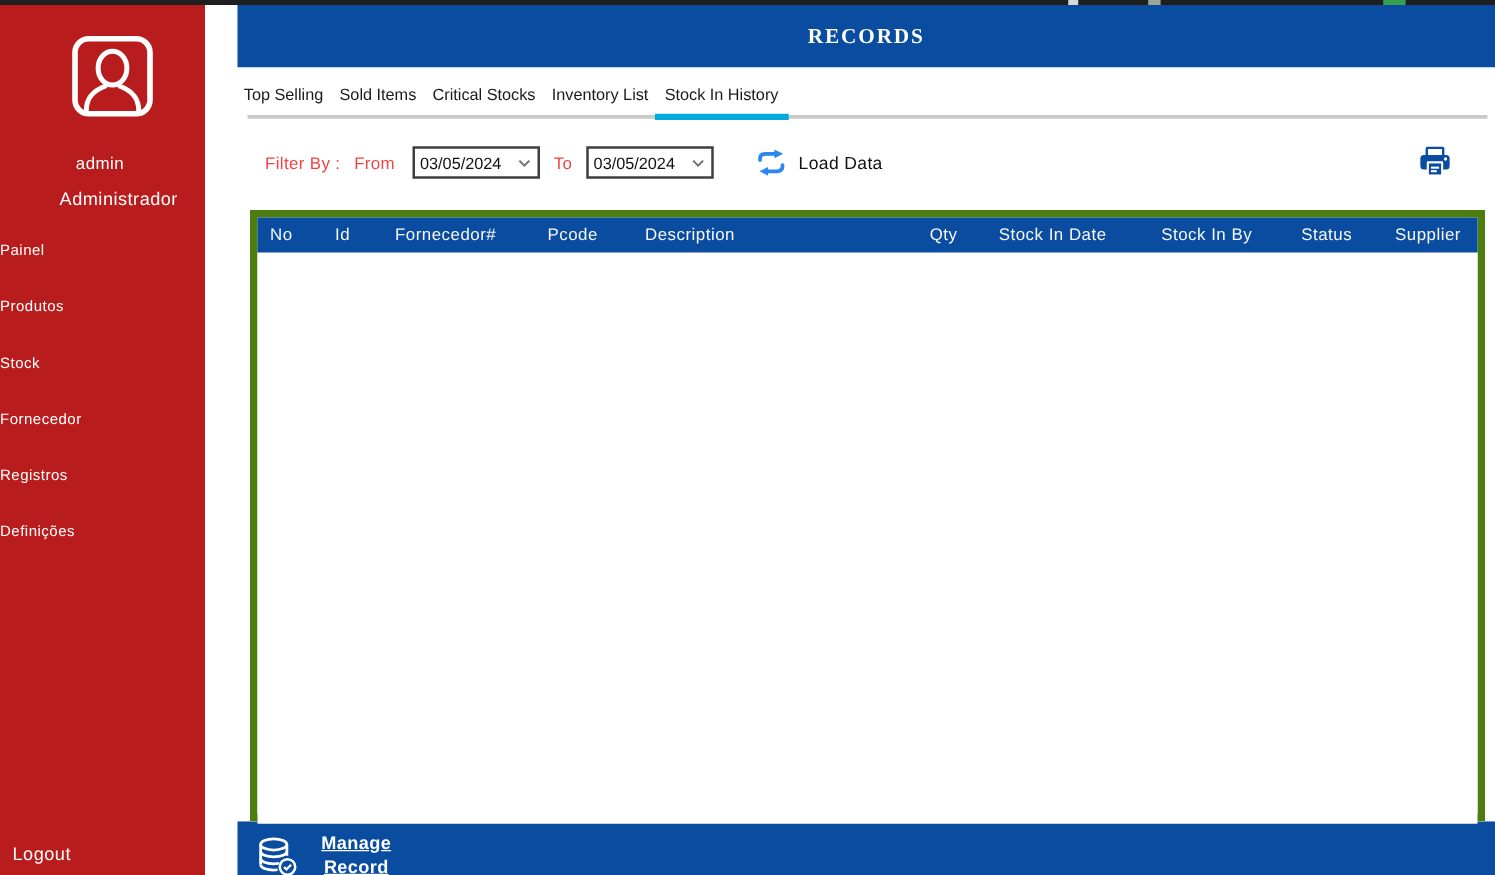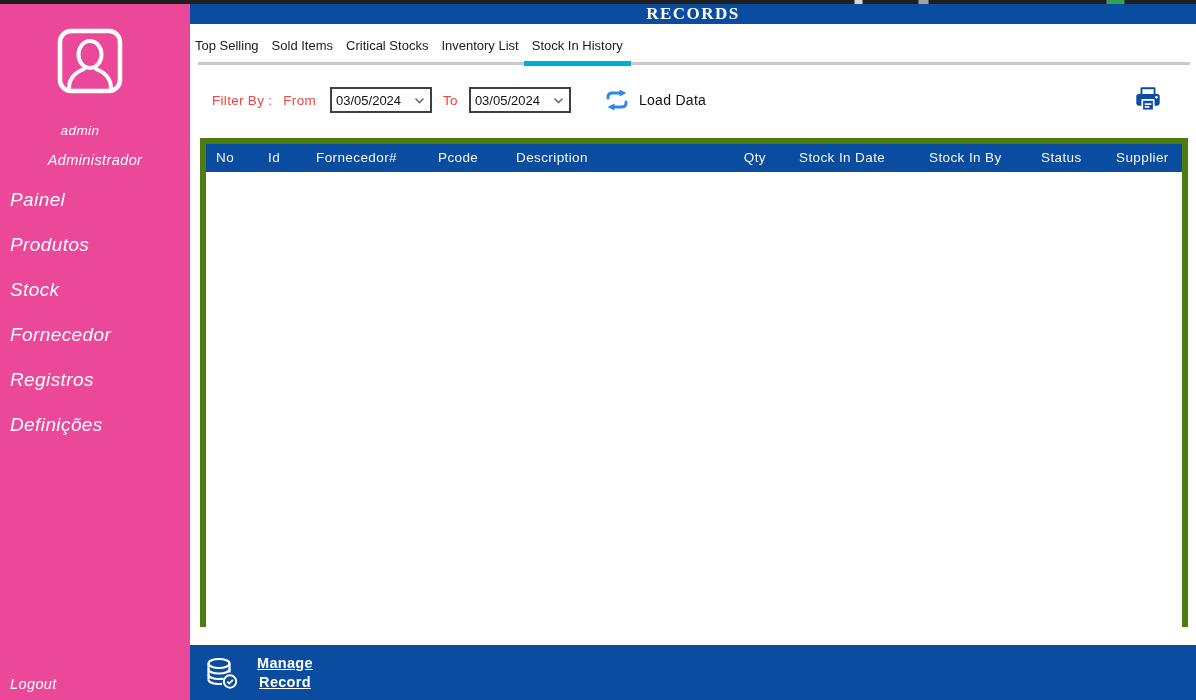--- a/index.html
+++ b/index.html
@@ -12,32 +12,32 @@
   .top-strip{
     position:absolute;left:0;top:0;width:1196px;height:4px;
     background:linear-gradient(90deg,
       #1f1f1f 0px,#1f1f1f 854px,#d8d8d8 855px,#d8d8d8 862px,
       #1f1f1f 863px,#1f1f1f 918px,#9aa79a 919px,#9aa79a 928px,
       #1f1f1f 929px,#1f1f1f 1106px,#35a04f 1107px,#35a04f 1124px,
       #1f1f1f 1125px,#1f1f1f 1196px);
   }
   
   .sidebar{
-    position:absolute;left:0;top:4px;width:190px;height:696px;
-    background:#ec4899;color:#fff;letter-spacing:.4px;font-style:italic;
+    position:absolute;left:0;top:4px;width:164px;height:696px;
+    background:#b91c1c;color:#fff;letter-spacing:.4px;
   }
   .avatar{position:absolute;left:57px;top:24px;}
   .username{position:absolute;top:119px;left:0;width:160px;text-align:center;font-size:13.5px;}
   .role{position:absolute;top:148px;left:0;width:190px;text-align:center;font-size:14.5px;}
   .menu{position:absolute;top:173px;left:0;width:190px;}
-  .menu-item{height:45px;display:flex;align-items:center;padding-left:10px;font-size:19px;cursor:pointer;}
+  .menu-item{height:45px;display:flex;align-items:center;font-size:12px;cursor:pointer;}
   .logout{position:absolute;bottom:8px;left:10px;font-size:14.5px;cursor:pointer;}
   
   .main{position:absolute;left:190px;top:4px;width:1006px;height:696px;display:flex;flex-direction:column;}
-  .titlebar{height:20px;background:#0a4c9f;display:flex;align-items:center;justify-content:center;flex:0 0 auto;text-align:center;}
+  .titlebar{height:50px;background:#0a4c9f;display:flex;align-items:center;justify-content:center;flex:0 0 auto;text-align:center;}
   .titlebar h1{
     margin:0;font-family:"Liberation Serif","DejaVu Serif",serif;
     font-size:17px;font-weight:bold;letter-spacing:1.5px;color:#fffef4;
   }
   .content{flex:1 1 auto;background:#fff;position:relative;}
   
   .tabs{position:relative;height:42px;display:flex;align-items:center;}
   .tab{font-size:13px;color:#1a1a1a;padding:0 5px;margin-right:3px;height:100%;display:flex;align-items:center;position:relative;cursor:pointer;white-space:nowrap;}
   .tab-underline{position:absolute;left:8px;right:6px;bottom:1px;height:3px;background:#c9c9c9;}
   .tab.active::after{content:"";position:absolute;left:-3px;right:-3px;bottom:0;height:5px;background:#00acdf;z-index:2;}

